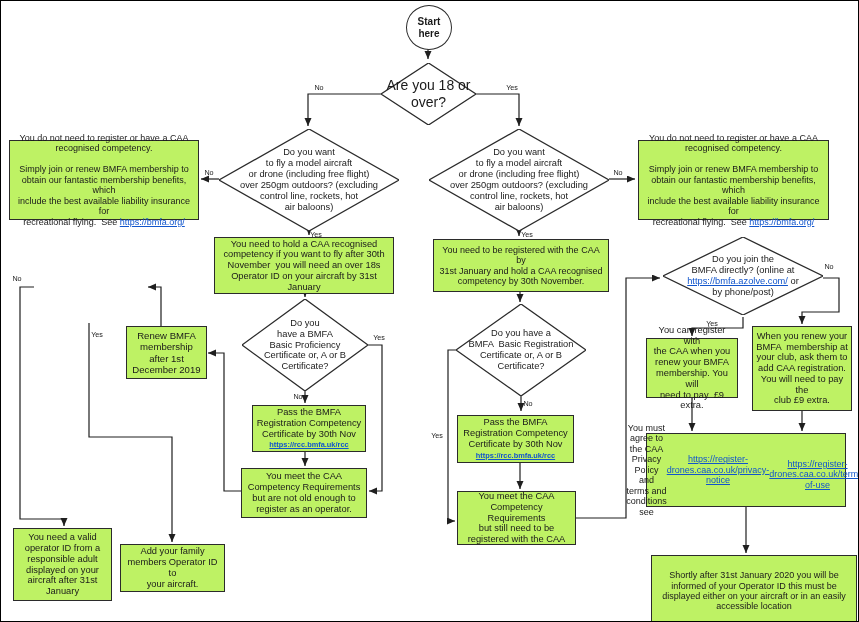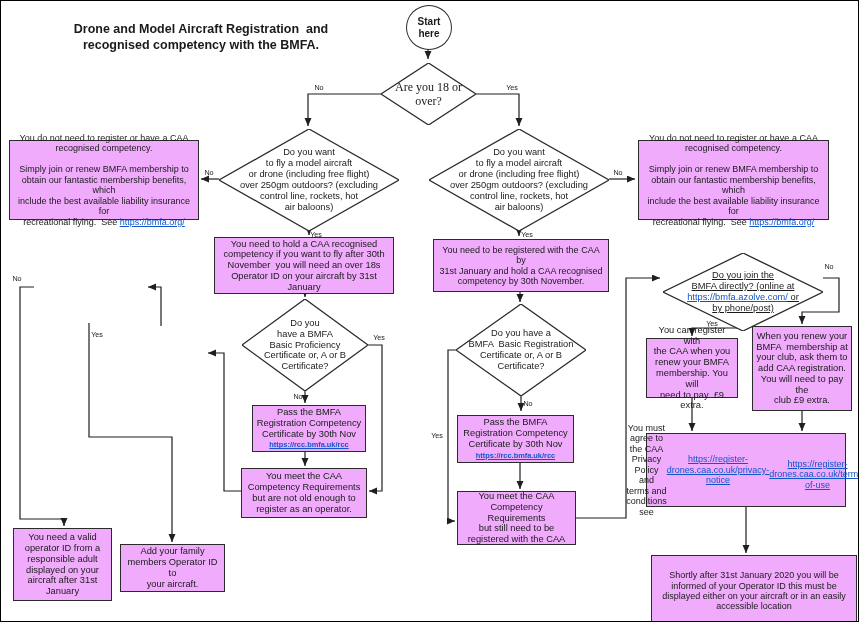--- a/index.html
+++ b/index.html
@@ -5,21 +5,21 @@
   html,body { margin:0; padding:0; background:#fff; }
   .stage {
     position:relative; width:859px; height:622px; background:#fff;
     border:1px solid #000; box-sizing:border-box; overflow:hidden;
     font-family:"Liberation Sans", sans-serif; color:#1a1a1a;
   }
   .wires { position:absolute; left:0; top:0; width:859px; height:622px; }
   .wires polyline { fill:none; stroke:#1f1f1f; stroke-width:1.2; }
   .node { position:absolute; box-sizing:border-box; }
   .box {
-    border:1.3px solid #2b2b2b; background:#f0abfc;
+    border:1.3px solid #2b2b2b; background:#bef264;
     display:flex; align-items:center; justify-content:center;
     text-align:center; white-space:pre-wrap;
     font-size:9.3px; line-height:1.16; padding:2px 3px;
   }
   .f9 { font-size:9px; }
   .inner { white-space:pre-wrap; }
   .oval {
     border:1.6px solid #2b2b2b; border-radius:50%; background:#fff;
     display:flex; align-items:center; justify-content:center;
     text-align:center; white-space:pre-wrap; font-weight:bold;
@@ -71,31 +71,29 @@
     <polyline points="519,462 519,488" marker-end="url(#arr)"></polyline>
     <polyline points="455,349 447,349 447,520 454,520" marker-end="url(#arr)"></polyline>
     <polyline points="575,517 625,517 625,277 659,277" marker-end="url(#arr)"></polyline>
     <polyline points="822,277 838,277 838,311 801,311 801,323" marker-end="url(#arr)"></polyline>
     <polyline points="742,316 742,327 691,327 691,335" marker-end="url(#arr)"></polyline>
     <polyline points="691,397 691,430" marker-end="url(#arr)"></polyline>
     <polyline points="801,410 801,430" marker-end="url(#arr)"></polyline>
     <polyline points="745,506 745,552" marker-end="url(#arr)"></polyline>
   </svg>
 
-  <div class="title">Drone and Model Aircraft Registration  and
-recognised competency with the BMFA.</div>
 
   <div class="node oval" style="left:405px; top:4px; width:46px; height:45px;">Start
 here</div>
 
   <div class="node diamond" style="left:380px; top:62px; width:95px; height:62px;">
     <svg viewBox="0 0 100 100" preserveAspectRatio="none">
         <polygon points="50,0 100,50 50,100 0,50"></polygon>
       </svg>
-    <div class="dtext" style="font-size:12px;font-family:Liberation Serif, serif;">Are you 18 or
+    <div class="dtext" style="font-size:14px;">Are you 18 or
 over?</div>
   </div>
 
   <div class="node box f9" style="left:8px; top:139px; width:190px; height:80px;">
     <div class="inner"><span>You do not need to register or have a CAA
 recognised competency.
 
 Simply join or renew BMFA membership to
 obtain our fantastic membership benefits, which
 include the best available liability insurance for
@@ -140,20 +138,24 @@
 competency if you want to fly after 30th
 November  you will need an over 18s
 Operator ID on your aircraft by 31st
 January</div>
 
   <div class="node box f9" style="left:432px; top:238px; width:176px; height:53px;">You need to be registered with the CAA by
 31st January and hold a CAA recognised
 competency by 30th November.</div>
 
 
+  <div class="node box" style="left:125px; top:325px; width:81px; height:53px; font-size:9.6px;">Renew BMFA
+membership
+after 1st
+December 2019</div>
 
   <div class="node diamond" style="left:241px; top:298px; width:126px; height:92px;">
     <svg viewBox="0 0 100 100" preserveAspectRatio="none">
         <polygon points="50,0 100,50 50,100 0,50"></polygon>
       </svg>
     <div class="dtext">Do you
 have a BMFA
 Basic Proficiency
 Certificate or, A or B
 Certificate?</div>
@@ -186,21 +188,21 @@
   <div class="node box" style="left:240px; top:467px; width:126px; height:50px;">You meet the CAA
 Competency Requirements
 but are not old enough to
 register as an operator.</div>
 
   <div class="node box" style="left:456px; top:490px; width:119px; height:54px;">You meet the CAA
 Competency Requirements
 but still need to be
 registered with the CAA</div>
 
-  <div class="node diamond" style="left:662px; top:252px; width:160px; height:78px;text-decoration:underline;">
+  <div class="node diamond" style="left:662px; top:236px; width:160px; height:78px;">
     <svg viewBox="0 0 100 100" preserveAspectRatio="none">
         <polygon points="50,0 100,50 50,100 0,50"></polygon>
       </svg>
     <div class="dtext"><span>Do you join the
 BMFA directly? (online at
 </span><a class="link">https://bmfa.azolve.com/</a><span> or
 by phone/post)</span></div>
   </div>
 
   <div class="node box" style="left:645px; top:337px; width:92px; height:60px;">You can register with

